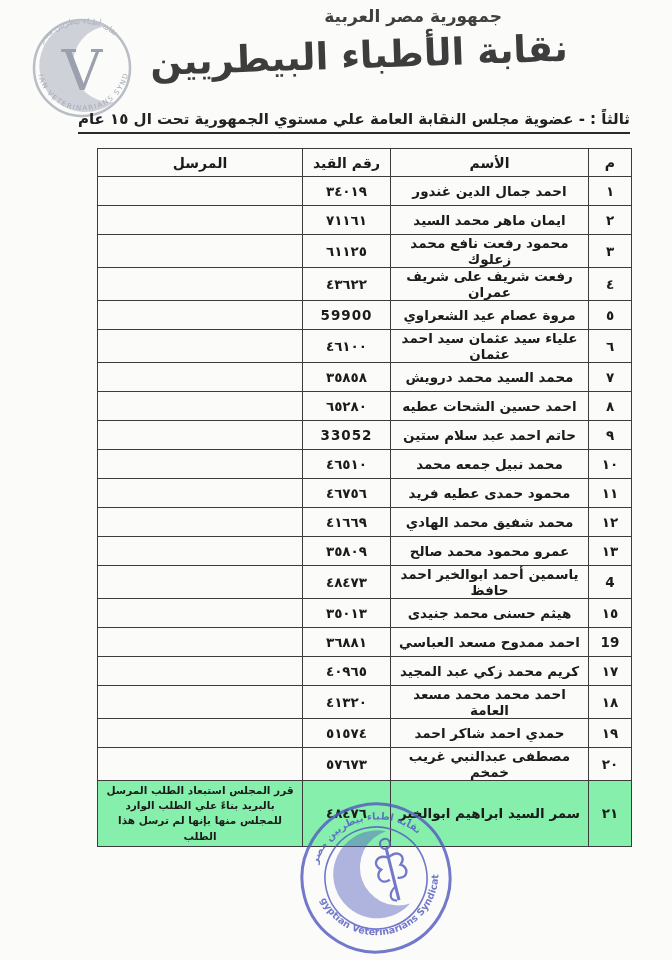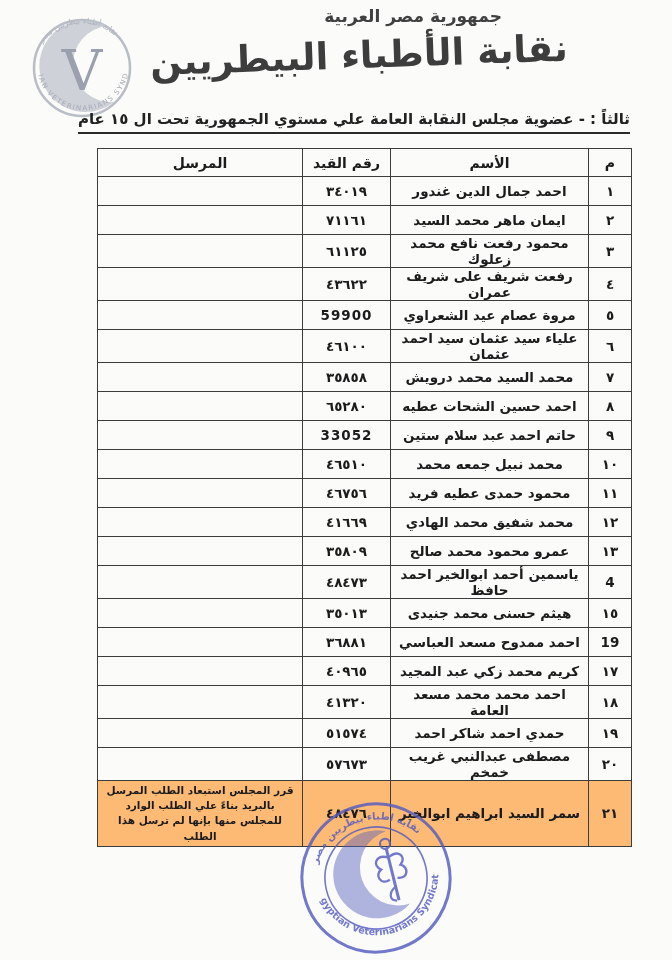--- a/index.html
+++ b/index.html
@@ -36,21 +36,21 @@
   table.members th,table.members td{
     border:1px solid #3c3c3c;
     text-align:center;vertical-align:middle;
     font-weight:bold;color:#1b1b1b;
     padding:0 3px;overflow:hidden;
   }
   table.members th{height:27px;font-size:14px;}
   table.members td{height:28px;font-size:13.5px;}
   td.cell-reg{font-size:13px;letter-spacing:1px;}
   td.cell-index{font-size:13px;}
-  tr.highlighted td{background:#fdba74;height:60px;}
+  tr.highlighted td{background:#86efac;height:60px;}
   tr.highlighted td.cell-notes{
     font-size:10.5px;line-height:1.45;padding:2px 6px;
   }
   .stamp-wrap{
     position:absolute;top:799px;left:297px;width:158px;height:158px;
     opacity:.82;
   }
   .lbl{pointer-events:none;}
 </style>
 </head>

